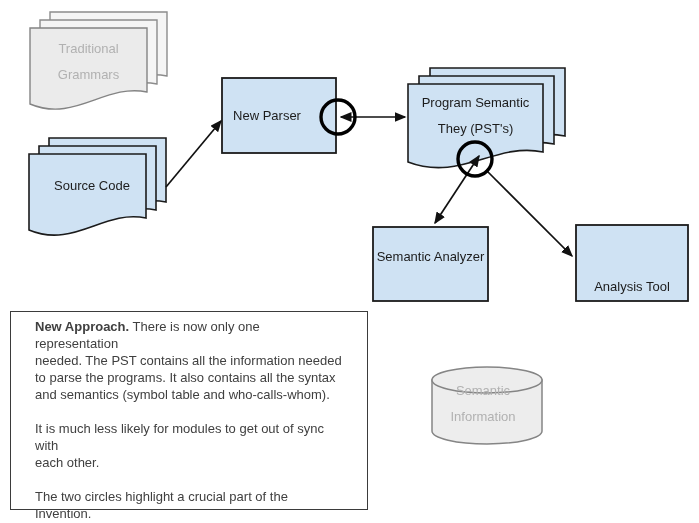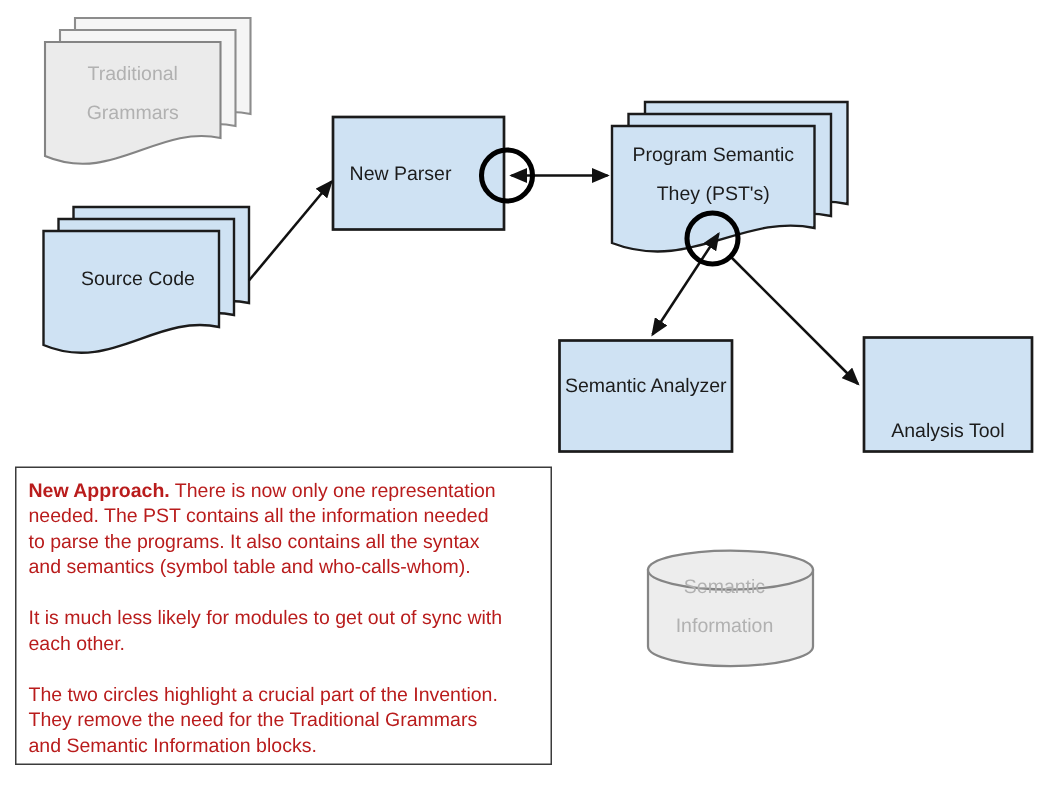--- a/index.html
+++ b/index.html
@@ -39,24 +39,24 @@
   
   .note {
     position: absolute;
     left: 10px;
     top: 311px;
     width: 358px;
     height: 199px;
     box-sizing: border-box;
     border: 1.4px solid #3b3b3b;
     background: #ffffff;
-    padding: 6px 8px;
+    padding: 6px 24px;
     font-size: 13px;
     line-height: 17px;
-    color: #b91c1c;
+    color: #404040;
   }
   .note p { margin: 0; white-space: pre-line; }
   .note p.gap { margin-top: 17px; }
   .note b { font-weight: bold; }
 </style>
 </head>
 <body>
 
 <div class="stage">
 

